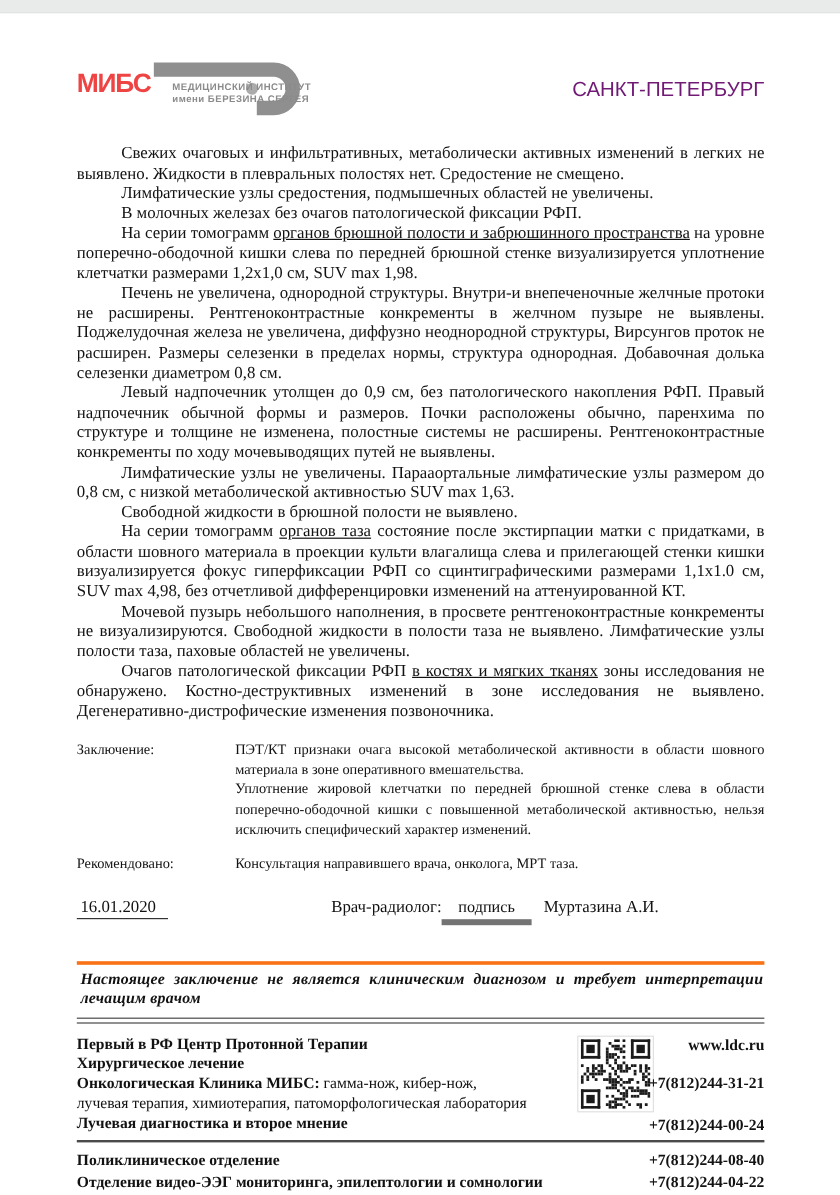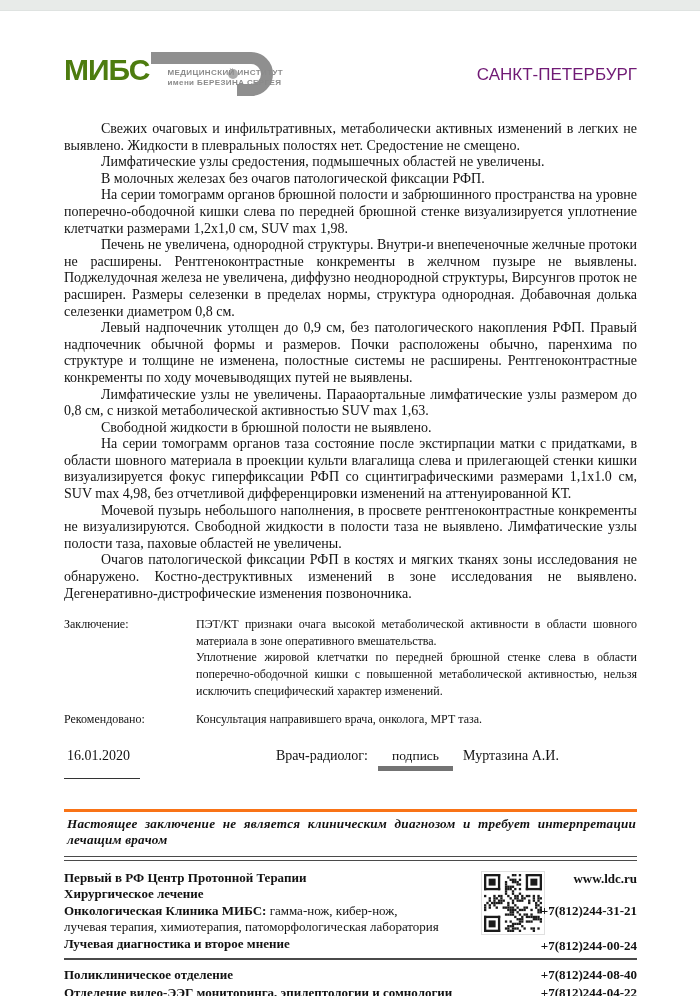--- a/index.html
+++ b/index.html
@@ -8,53 +8,53 @@
     font-family:"Liberation Serif", serif;color:#121212;
     -webkit-font-smoothing:antialiased;
   }
   .top-strip{height:10px;background:#e8ebe9;border-bottom:1px solid #dfe3e1;}
   .page{padding:0 63px 0 64px;}
 
   
   .header{display:flex;justify-content:space-between;align-items:flex-start;margin-top:40px;height:52px;}
   .logo{display:flex;align-items:flex-start;}
   .logo-acronym{
-    font-family:"Liberation Sans",sans-serif;font-weight:700;font-size:30px;line-height:30px;
-    color:#4d7c0f;letter-spacing:-1px;margin-top:4px;text-align:right;
+    font-family:"Liberation Sans",sans-serif;font-weight:700;font-size:22px;line-height:30px;
+    color:#ef4444;letter-spacing:-1px;margin-top:4px;text-align:right;
   }
   .logo-right{position:relative;width:140px;height:48px;margin-left:2px;}
   .logo-right svg{position:absolute;left:0;top:0;}
   .logo-sub{
     position:absolute;left:16px;top:17px;
     font-family:"Liberation Sans",sans-serif;font-weight:700;color:#8b8b8b;
     font-size:8px;line-height:10px;letter-spacing:.4px;white-space:nowrap;
   }
   .city{
     font-family:"Liberation Sans",sans-serif;font-size:17px;color:#701a75;
     margin-top:14px;letter-spacing:0;
   }
 
   
   .report{margin-top:18px;font-size:14px;line-height:16.6px;text-align:justify;}
   .report p{margin:0;text-indent:37px;}
-  .u{}
+  .u{text-decoration:underline;}
   .b{font-weight:700;}
 
   
   .two-col{display:flex;font-size:12px;line-height:16.6px;}
   .label-col{width:132px;flex-shrink:0;}
   .value-col{flex:1;text-align:justify;}
   .conclusion{margin-top:14px;}
   .recommended{margin-top:12px;}
 
   
   .sign-row{display:flex;align-items:baseline;margin-top:20px;font-size:14px;}
-  .date-field{border-bottom:1px solid #333;padding:0 10px 14px 3px;}
+  .date-field{border-bottom:1px solid #333;padding:0 10px 0 3px;}
   .sign-group{margin-left:136px;display:flex;align-items:baseline;}
-  .sign-role{margin-right:10px;}
+  .sign-role{}
   .sign-placeholder{border-bottom:5px solid #737373;padding:0 14px 2px 14px;font-size:13.5px;}
   .doctor-name{margin-left:10px;}
 
   
   .disclaimer{
     margin-top:30px;border-top:3px solid #f97316;
     font-weight:700;font-style:italic;font-size:13.2px;
     padding:4px 1px 8px 3px;text-align:justify;letter-spacing:.2px;
   }
   .double-line{height:3px;border-top:1px solid #4a4a4a;border-bottom:1px solid #4a4a4a;}

